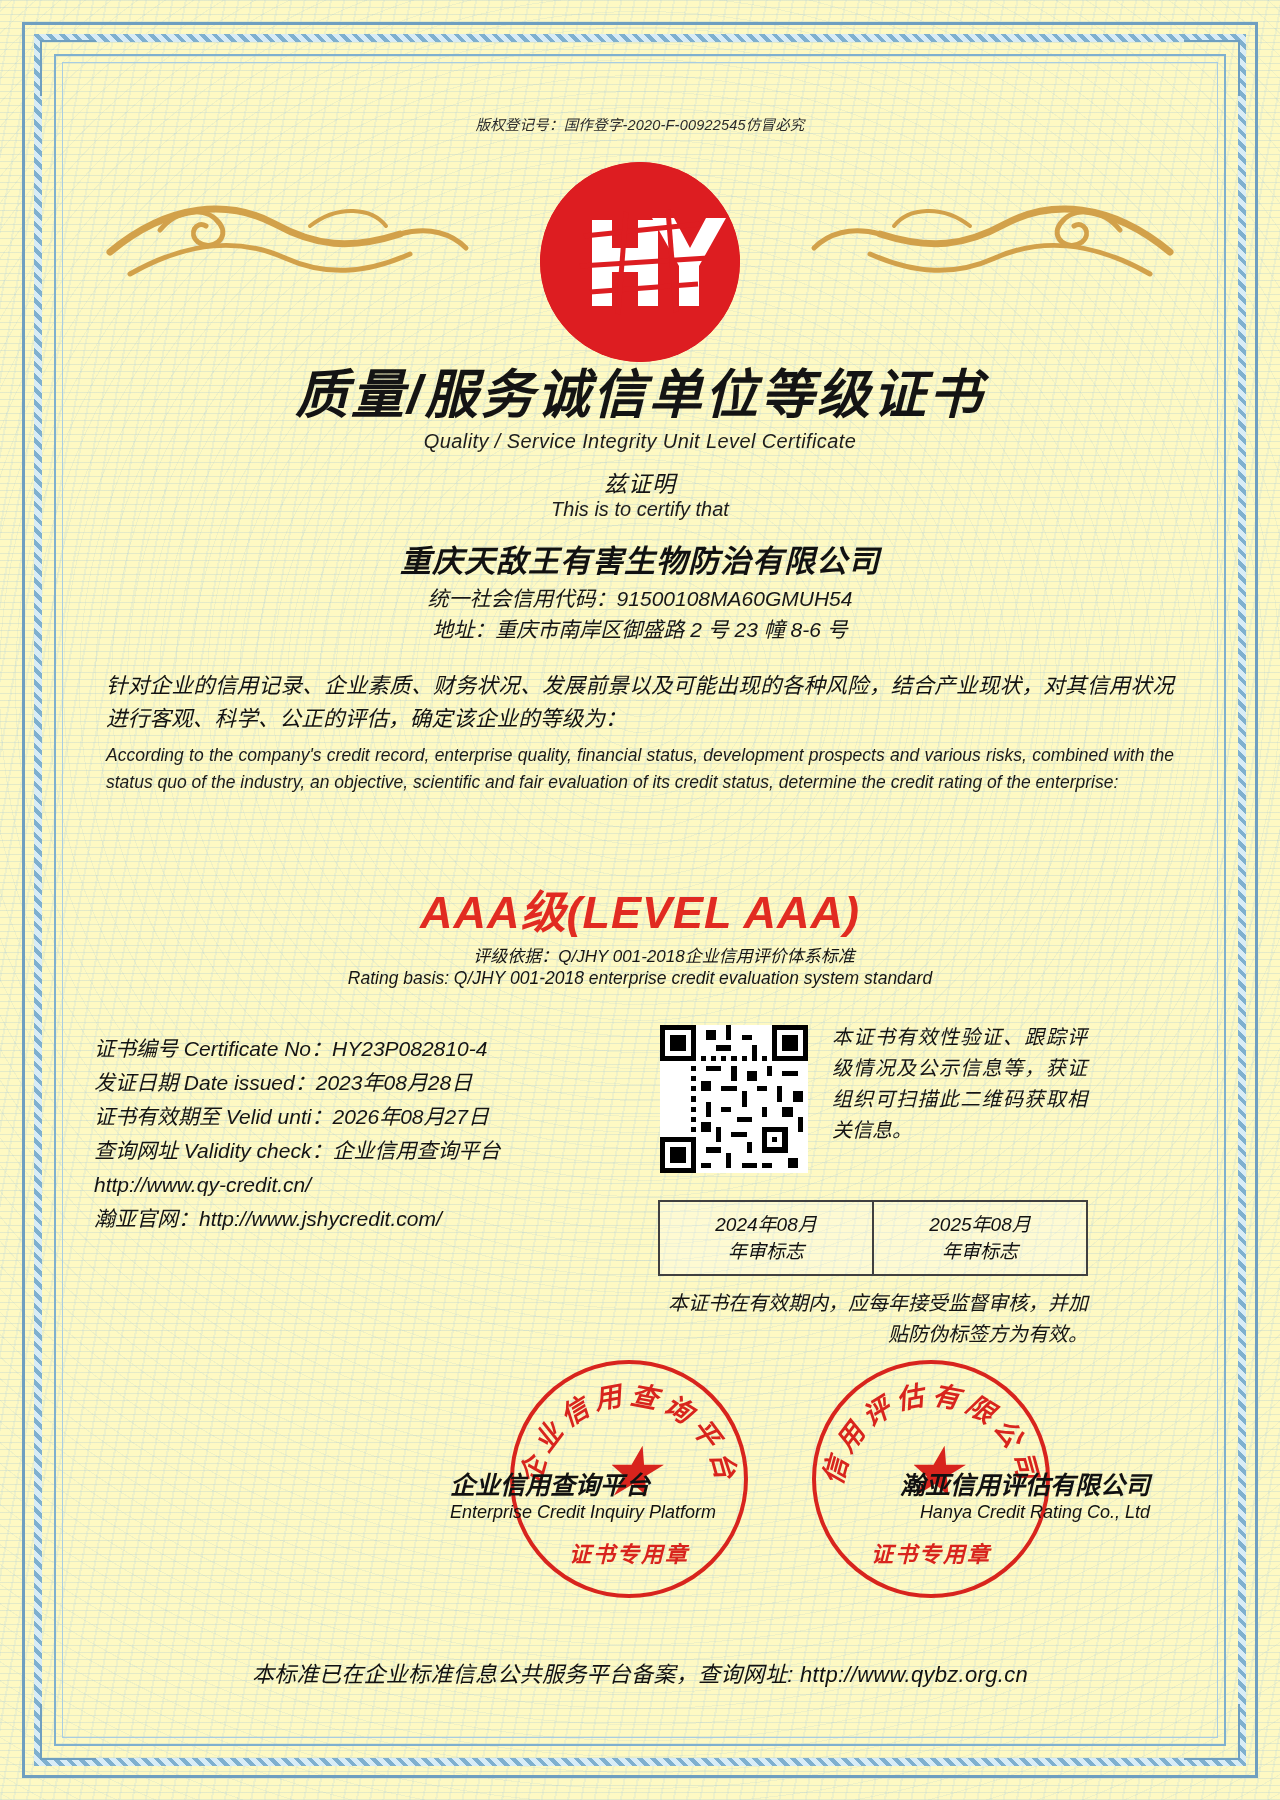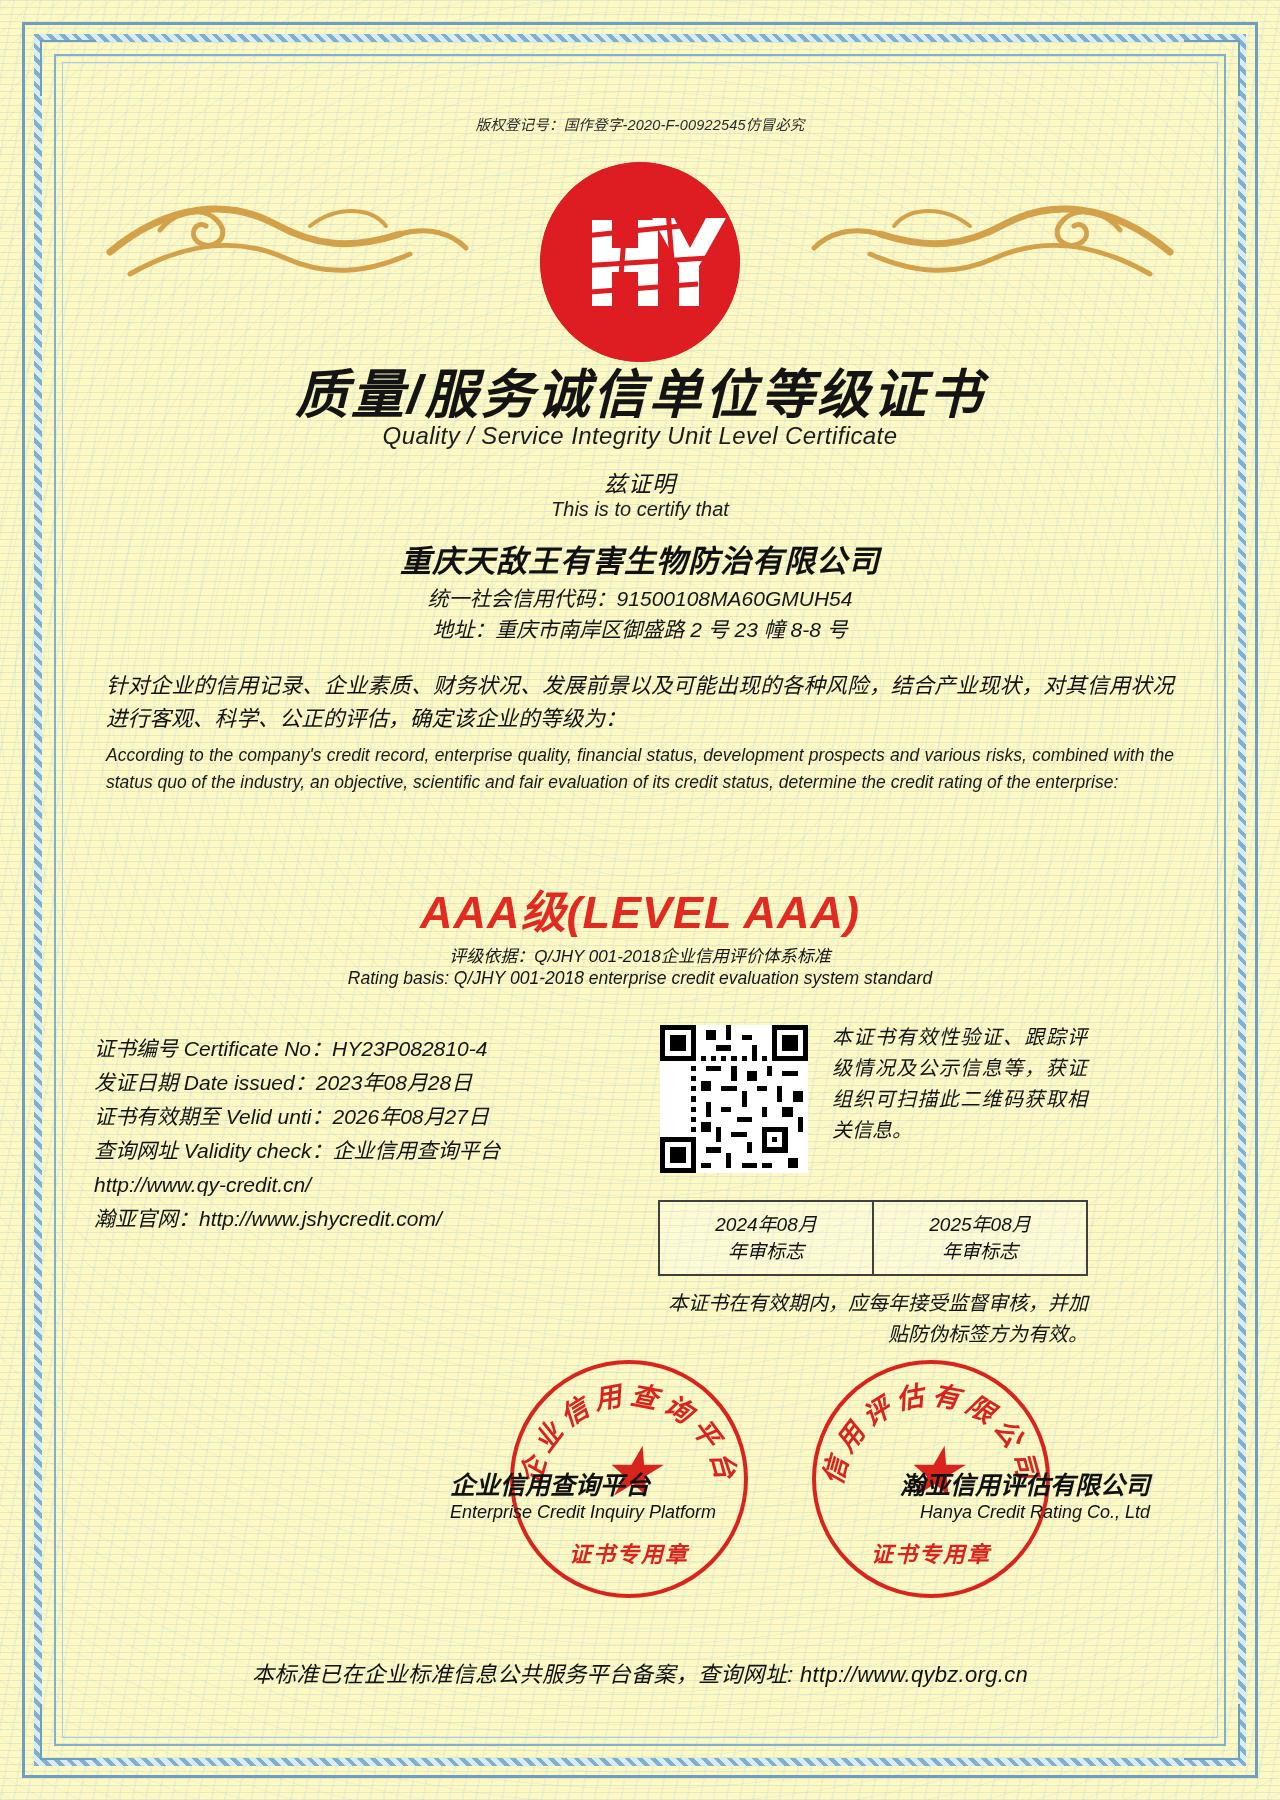--- a/index.html
+++ b/index.html
@@ -146,24 +146,24 @@
     top: 282px;
     width: 100%;
     text-align: center;
     font-size: 53px;
     font-weight: bold;
     color: #141414;
     letter-spacing: 3px;
   }
   .title-en {
     position: absolute;
-    top: 352px;
-    width: 100%;
-    text-align: center;
-    font-size: 24px;
+    top: 360px;
+    width: 100%;
+    text-align: center;
+    font-size: 20px;
     color: #1c1c1c;
     letter-spacing: 0.4px;
   }
 
   .certify-cn {
     position: absolute;
     top: 395px;
     width: 100%;
     text-align: center;
     font-size: 23px;
@@ -237,20 +237,21 @@
     color: #e12b21;
     letter-spacing: 1px;
   }
   .rating-basis-cn {
     position: absolute;
     top: 872px;
     width: 100%;
     text-align: center;
     font-size: 17px;
     color: #151515;
+    padding-left: 24px;
   }
   .rating-basis-en {
     position: absolute;
     top: 898px;
     width: 100%;
     text-align: center;
     font-size: 17.5px;
     color: #151515;
   }
 
@@ -457,21 +458,21 @@
     </div>
 
     <div class="title-cn">质量/服务诚信单位等级证书</div>
     <div class="title-en">Quality / Service Integrity Unit Level Certificate</div>
 
     <div class="certify-cn">兹证明</div>
     <div class="certify-en">This is to certify that</div>
 
     <div class="company">重庆天敌王有害生物防治有限公司</div>
     <div class="credit-code">统一社会信用代码：91500108MA60GMUH54</div>
-    <div class="address">地址：重庆市南岸区御盛路 2 号 23 幢 8-8 号</div>
+    <div class="address">地址：重庆市南岸区御盛路 2 号 23 幢 8-6 号</div>
 
     <div class="body-block">
       <div class="body-cn">针对企业的信用记录、企业素质、财务状况、发展前景以及可能出现的各种风险，结合产业现状，对其信用状况进行客观、科学、公正的评估，确定该企业的等级为：</div>
       <div class="body-en">According to the company's credit record, enterprise quality, financial status, development prospects and various risks, combined with the status quo of the industry, an objective, scientific and fair evaluation of its credit status, determine the credit rating of the enterprise:</div>
     </div>
 
     <div class="level">AAA级(LEVEL AAA)</div>
     <div class="rating-basis-cn">评级依据：Q/JHY 001-2018企业信用评价体系标准</div>
     <div class="rating-basis-en">Rating basis: Q/JHY 001-2018 enterprise credit evaluation system standard</div>
 

